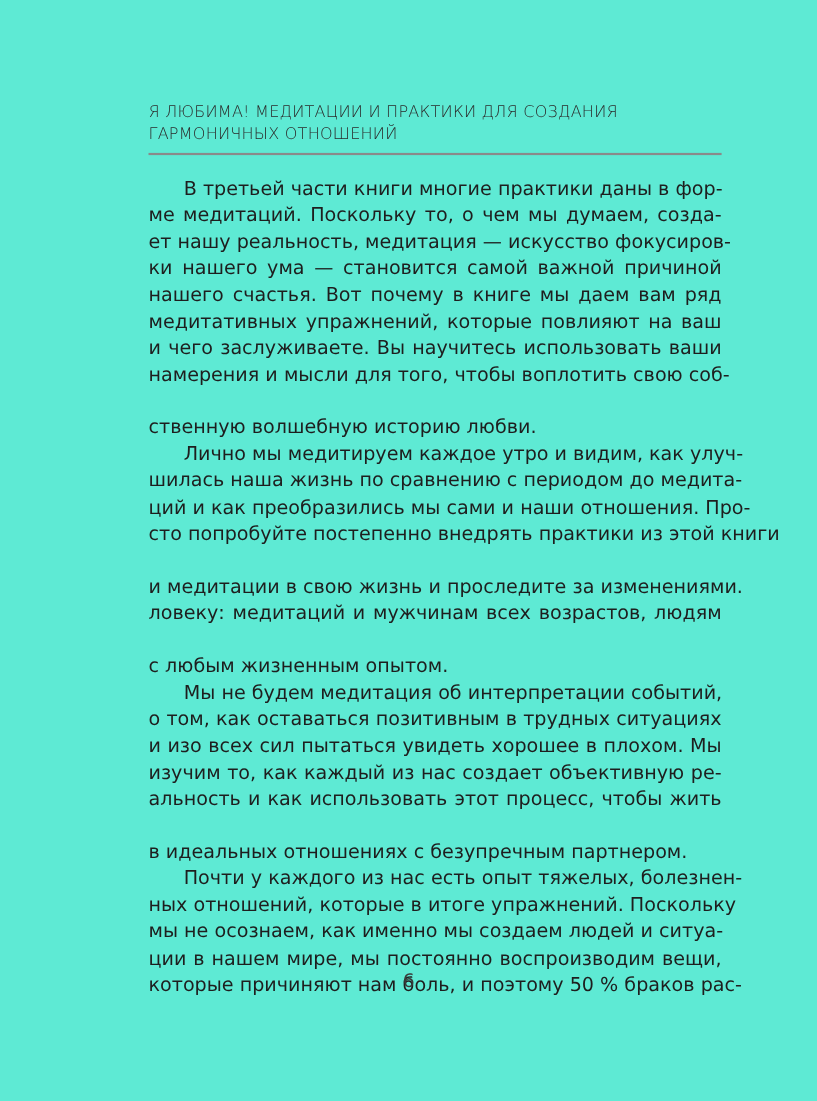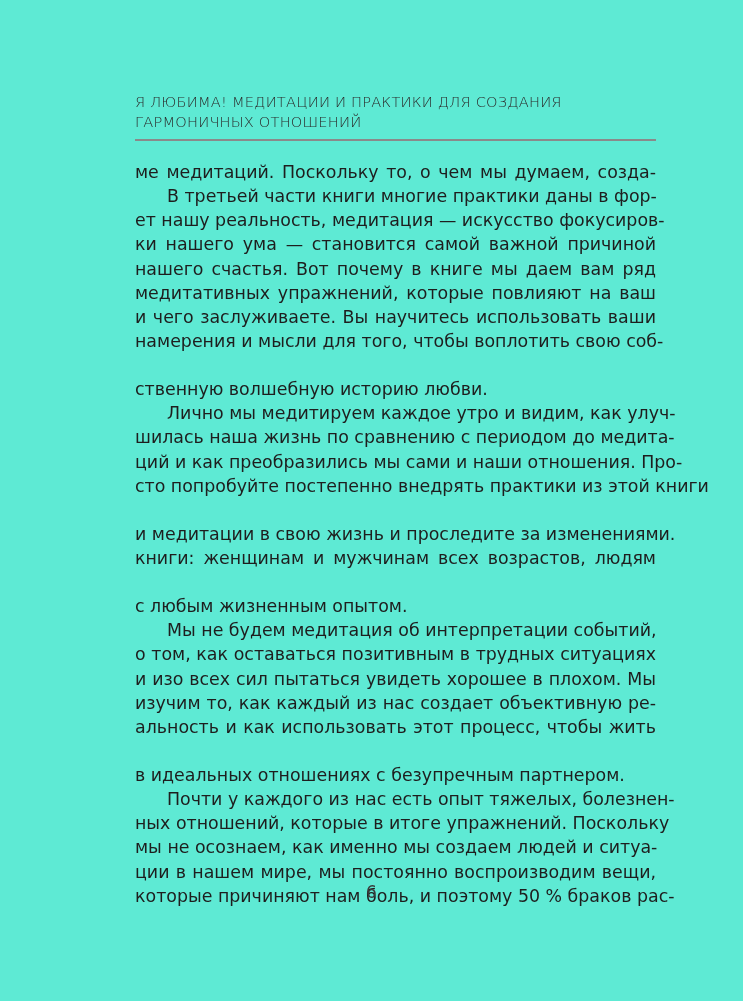--- a/index.html
+++ b/index.html
@@ -79,41 +79,41 @@
   <div class="running-head">
     <div>Я ЛЮБИМА! МЕДИТАЦИИ И ПРАКТИКИ ДЛЯ СОЗДАНИЯ</div>
     <div>ГАРМОНИЧНЫХ ОТНОШЕНИЙ</div>
   </div>
 
   <div class="head-rule"></div>
 
   <div class="body-text">
 
     <div>
+      <div class="line indent">В третьей части книги многие практики даны в фор-</div>
       <div class="line">ме медитаций. Поскольку то, о чем мы думаем, созда-</div>
-      <div class="line indent">В третьей части книги многие практики даны в фор-</div>
       <div class="line">ет нашу реальность, медитация — искусство фокусиров-</div>
       <div class="line">ки нашего ума — становится самой важной причиной</div>
       <div class="line">нашего счастья. Вот почему в книге мы даем вам ряд</div>
       <div class="line">медитативных упражнений, которые повлияют на ваш</div>
       <div class="line">и чего заслуживаете. Вы научитесь использовать ваши</div>
       <div class="line">намерения и мысли для того, чтобы воплотить свою соб-</div>
       <div class="line last">ственную волшебную историю любви.</div>
     </div>
 
     <div>
       <div class="line indent">Лично мы медитируем каждое утро и видим, как улуч-</div>
       <div class="line">шилась наша жизнь по сравнению с периодом до медита-</div>
       <div class="line">ций и как преобразились мы сами и наши отношения. Про-</div>
       <div class="line">сто попробуйте постепенно внедрять практики из этой книги</div>
       <div class="line last">и медитации в свою жизнь и проследите за изменениями.</div>
     </div>
 
     <div>
-      <div class="line">книги: женщинам и мужчинам всех возрастов, людям</div>
+      <div class="line">ловеку: медитаций и мужчинам всех возрастов, людям</div>
       <div class="line last">с любым жизненным опытом.</div>
     </div>
 
     <div>
       <div class="line indent">Мы не будем медитация об интерпретации событий,</div>
       <div class="line">о том, как оставаться позитивным в трудных ситуациях</div>
       <div class="line">и изо всех сил пытаться увидеть хорошее в плохом. Мы</div>
       <div class="line">изучим то, как каждый из нас создает объективную ре-</div>
       <div class="line">альность и как использовать этот процесс, чтобы жить</div>
       <div class="line last">в идеальных отношениях с безупречным партнером.</div>

